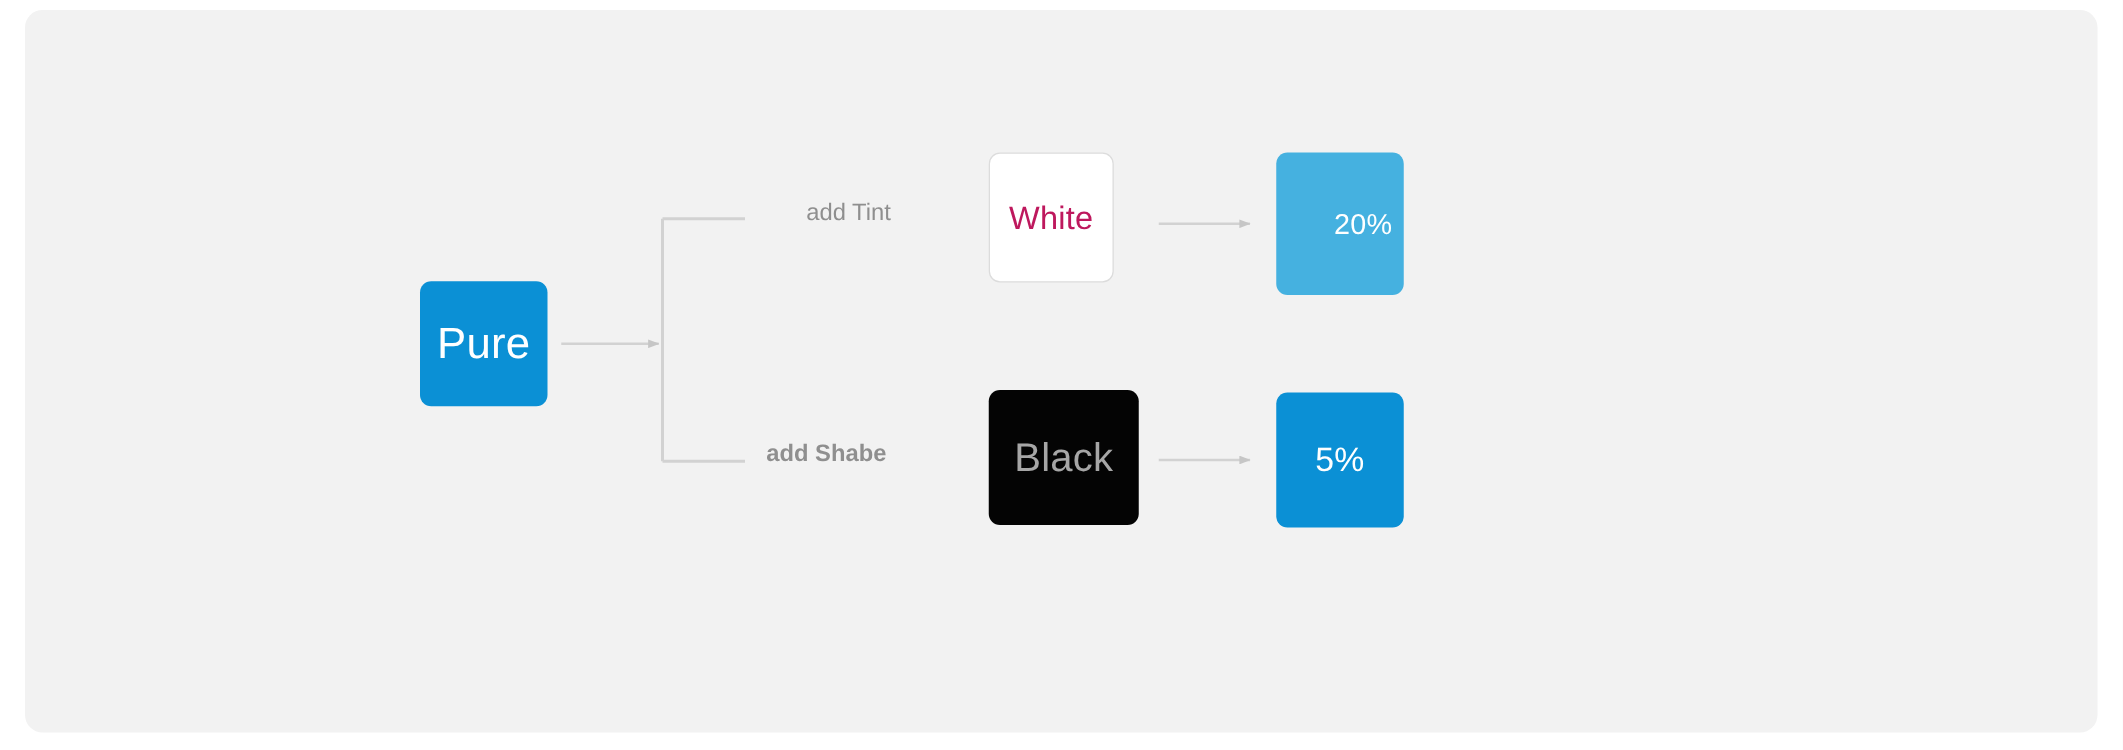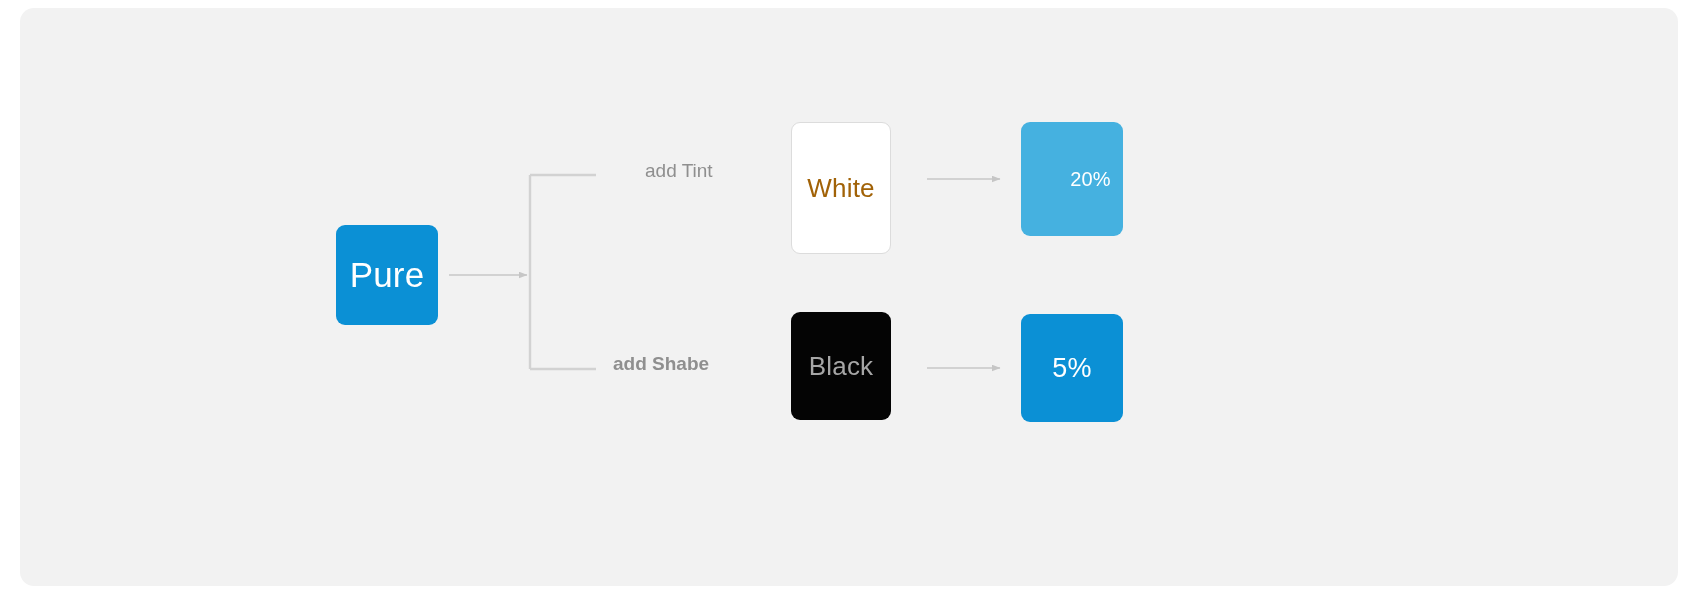--- a/index.html
+++ b/index.html
@@ -43,47 +43,47 @@
     background: #0b90d5;
     color: #ffffff;
     font-size: 35px;
     border-radius: 9px;
   }
   
   #node-white {
     left: 791px;
     top: 122px;
     width: 100px;
-    height: 132px;
+    height: 104px;
     background: #ffffff;
     border: 1px solid #dcdcdc;
-    color: #a16207;
+    color: #be185d;
     font-size: 26px;
     border-radius: 9px;
   }
   
   #node-black {
     left: 791px;
     top: 312px;
-    width: 100px;
+    width: 120px;
     height: 108px;
     background: #040404;
     color: #a6a6a6;
-    font-size: 26px;
+    font-size: 32px;
     border-radius: 9px;
   }
   
   #node-tint-result {
     left: 1021px;
     top: 122px;
     width: 102px;
     height: 114px;
     background: #45b1e0;
     color: #ffffff;
-    font-size: 20px;
+    font-size: 23px;
     border-radius: 9px;
     padding-left: 37px;
   }
   
   #node-shade-result {
     left: 1021px;
     top: 314px;
     width: 102px;
     height: 108px;
     background: #0b90d5;

